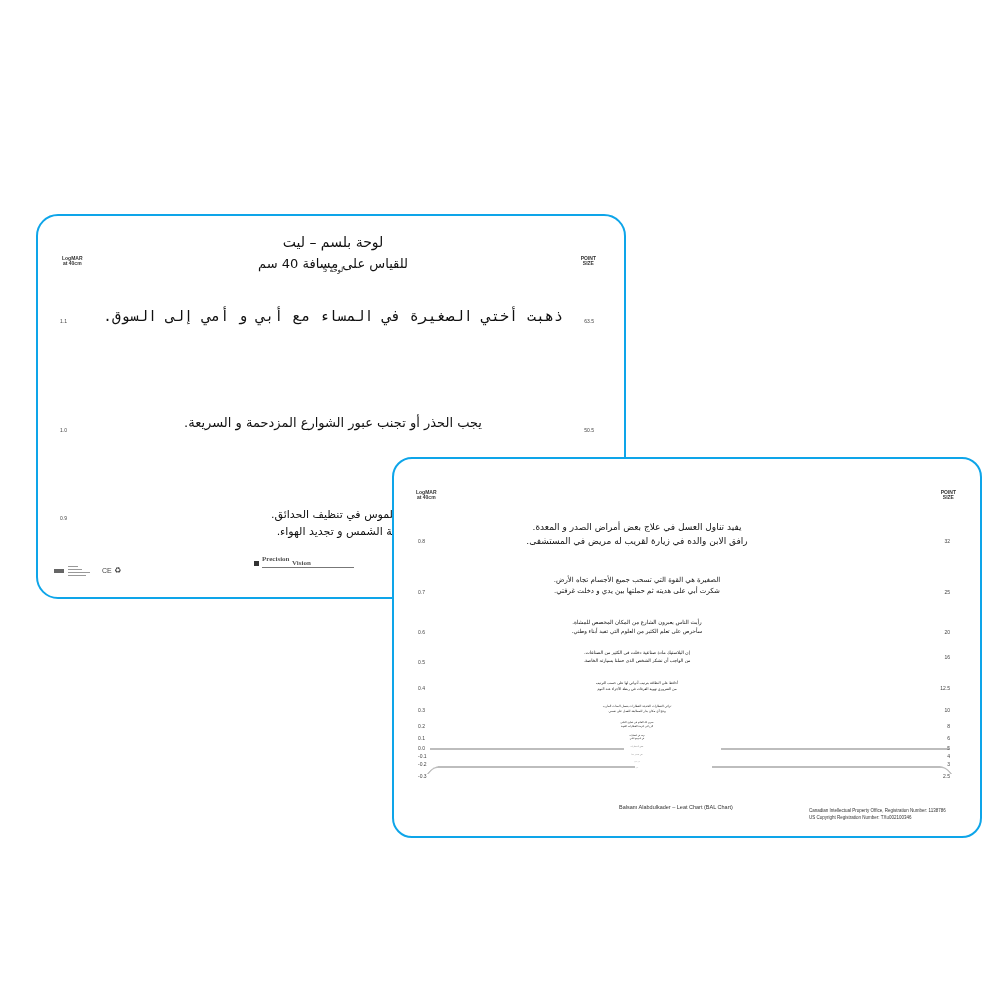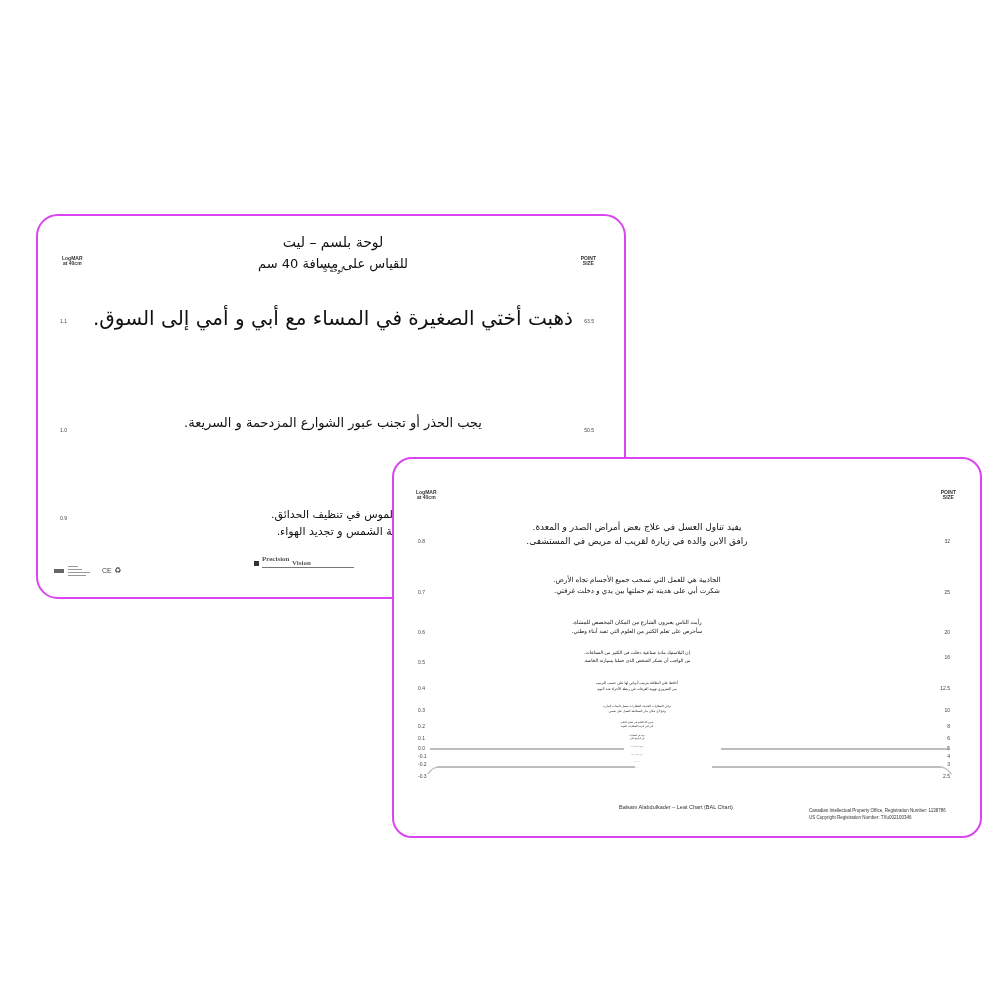--- a/index.html
+++ b/index.html
@@ -1,18 +1,18 @@
 <!DOCTYPE html>
 <html><head>
 <meta charset="utf-8">
 <style>
   html, body { margin:0; padding:0; }
   body { width:1000px; height:1000px; background:#ffffff; position:relative; overflow:hidden;
          font-family:"DejaVu Sans", "Liberation Sans", sans-serif; color:#111; }
-  .card { position:absolute; background:#fff; border:2px solid #d946ef; border-radius:22px; box-sizing:border-box;padding-left:41px; }
+  .card { position:absolute; background:#fff; border:2px solid #0ea5e9; border-radius:22px; box-sizing:border-box;padding-left:41px; }
   #card1 { left:36px; top:214px; width:590px; height:385px; }
   #card2 { left:392px; top:457px; width:590px; height:381px; border-radius:20px; }
 
   .hdr-small { position:absolute; font-family:"Liberation Sans", sans-serif; font-size:5px; font-weight:bold; line-height:5px; text-align:center; color:#333; }
   .row-num { position:absolute; font-family:"Liberation Sans", sans-serif; font-size:5px; color:#444; }
   .title { position:absolute; left:0; width:590px; text-align:center; font-family:"DejaVu Sans", sans-serif; direction:rtl; }
 
   
   #c1-title { top:18px; font-size:14px; }
   #c1-sub1 { top:40px; font-size:13px; }
@@ -45,21 +45,21 @@
   <div id="c1-logmar" class="hdr-small">
     <div>LogMAR</div>
     <div>at 40cm</div>
   </div>
   <div id="c1-point" class="hdr-small">
     <div>POINT</div>
     <div>SIZE</div>
   </div>
 
   <div class="c1-row" style="top:88px;">
-    <span class="c1-line" style="font-size:20px;line-height:28px;">ذهبت أختي الصغيرة في المساء مع أبي و أمي إلى السوق.</span>
+    <span class="c1-line" style="font-size:15px;line-height:28px;font-family:Liberation Mono, monospace;">ذهبت أختي الصغيرة في المساء مع أبي و أمي إلى السوق.</span>
   </div>
   <div class="row-num" style="left:22px;top:102px;">1.1</div>
   <div class="row-num" style="right:30px;top:102px;">63.5</div>
 
   <div class="c1-row" style="top:196px;">
     <span class="c1-line" style="font-size:13px;line-height:21px;">يجب الحذر أو تجنب عبور الشوارع المزدحمة و السريعة.</span>
   </div>
   <div class="row-num" style="left:22px;top:211px;">1.0</div>
   <div class="row-num" style="right:30px;top:211px;">50.5</div>
 
@@ -100,21 +100,21 @@
   </div>
 
   <div class="c2-text" style="top:61px;font-size:9px;line-height:14px;">
     <div>يفيد تناول العسل في علاج بعض أمراض الصدر و المعدة.</div>
     <div>رافق الابن والده في زيارة لقريب له مريض في المستشفى.</div>
   </div>
   <div class="c2-left" style="top:79px;">0.8</div>
   <div class="c2-right" style="top:79px;">32</div>
 
   <div class="c2-text" style="top:116px;font-size:7px;line-height:11px;">
-    <div>الجاذبية هي للعمل التي تسحب جميع الأجسام تجاه الأرض.</div>
+    <div>الصغيرة هي القوة التي تسحب جميع الأجسام تجاه الأرض.</div>
     <div>شكرت أبي على هديته ثم حملتها بين يدي و دخلت غرفتي.</div>
   </div>
   <div class="c2-left" style="top:130px;">0.7</div>
   <div class="c2-right" style="top:130px;">25</div>
 
   <div class="c2-text" style="top:159px;font-size:5.5px;line-height:9px;">
     <div>رأيت الناس يعبرون الشارع من المكان المخصص للمشاة.</div>
     <div>سأحرص على تعلم الكثير من العلوم التي تفيد أبناء وطني.</div>
   </div>
   <div class="c2-left" style="top:170px;">0.6</div>

